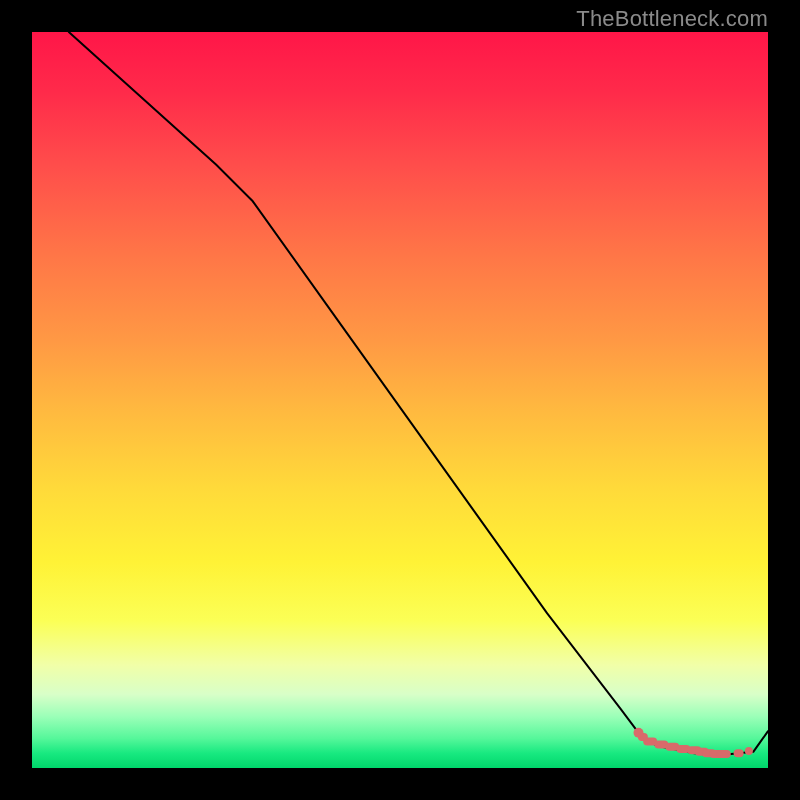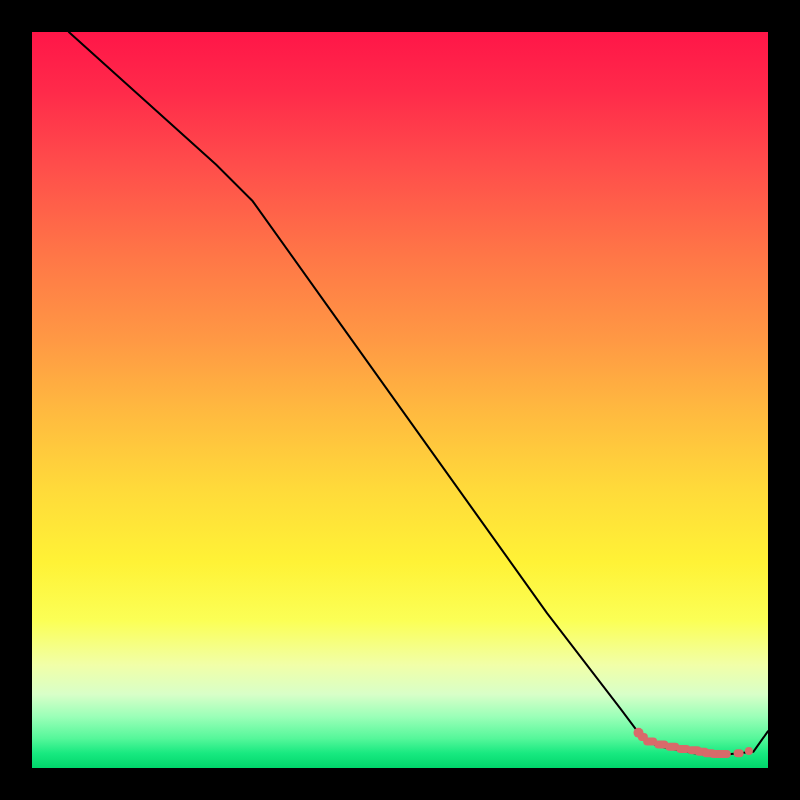--- a/index.html
+++ b/index.html
@@ -79,13 +79,14 @@
         <rect x="662.8" y="715.8" width="14" height="8" rx="4" fill="#d86a6a" stroke="#b94f4f" stroke-width="0"></rect>
         <rect x="670.1" y="717.3" width="14" height="8" rx="4" fill="#d86a6a" stroke="#b94f4f" stroke-width="0"></rect>
         <rect x="677.5" y="718.0" width="14" height="8" rx="4" fill="#d86a6a" stroke="#b94f4f" stroke-width="0"></rect>
         <rect x="684.8" y="718.0" width="14" height="8" rx="4" fill="#d86a6a" stroke="#b94f4f" stroke-width="0"></rect>
         <rect x="701.6" y="717.3" width="10" height="8" rx="4" fill="#d86a6a" stroke="#b94f4f" stroke-width="0"></rect>
         <circle cx="606.5" cy="700.7" r="5" fill="#d86a6a"></circle>
         <circle cx="716.9" cy="719.1" r="4" fill="#d86a6a"></circle>
       </g>
   </svg>
 
+  <div class="watermark">TheBottleneck.com</div>
 </div>
 
 </body></html>

